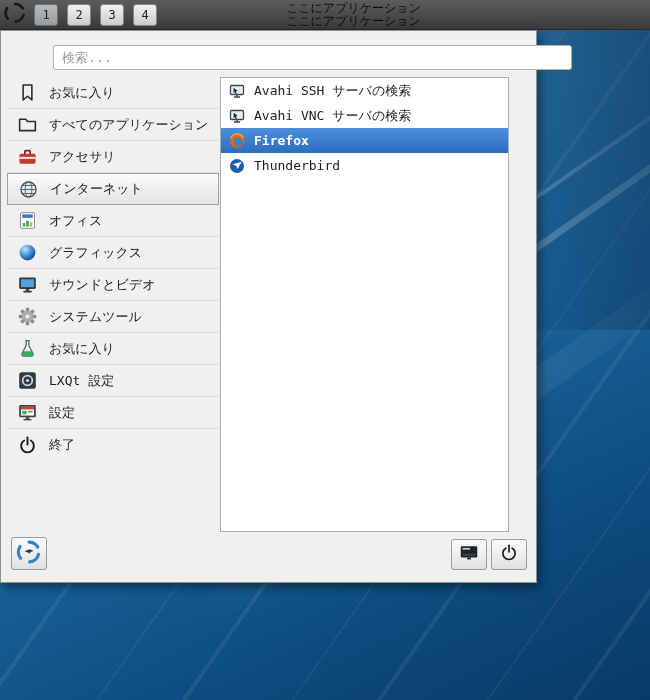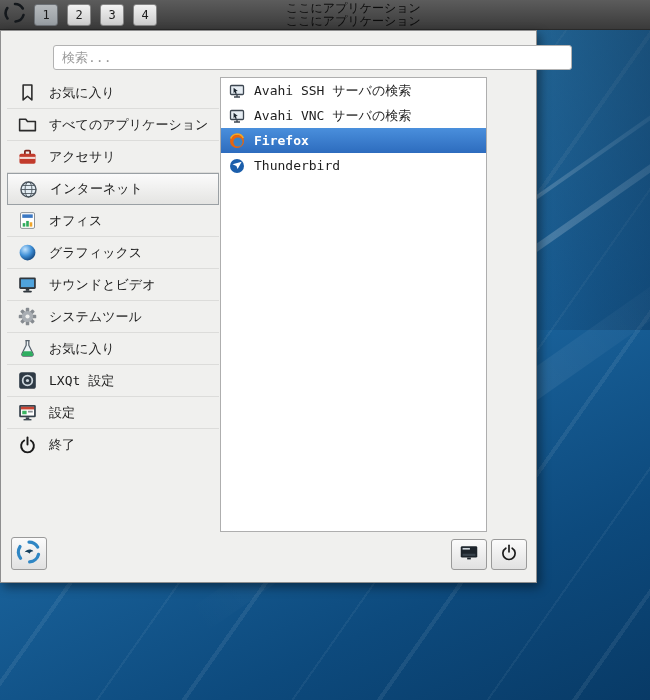--- a/index.html
+++ b/index.html
@@ -38,21 +38,21 @@
 
   .cats { position:absolute; left:6px; top:46px; width:212px; }
   .cat { height:32px; display:flex; align-items:center; gap:11px; padding-left:10px;
     border-bottom:1px solid #dcdcda; cursor:pointer; }
   .cat:last-child { border-bottom:none; }
   .cat .icon { width:21px; height:21px; display:inline-flex; flex:none; }
   .cat .icon svg { width:21px; height:21px; }
   .cat .lbl { font-size:13px; color:#1d1d1d; white-space:nowrap; }
   .cat.selected { background:linear-gradient(#fbfbfb,#e4e4e2); border:1px solid #9aa0a4; border-radius:0; }
 
-  .apps { position:absolute; left:219px; top:46px; width:267px; height:455px;
+  .apps { position:absolute; left:219px; top:46px; width:289px; height:455px;
     background:#fff; border:1px solid #aeaeae; }
   .app { height:25px; display:flex; align-items:center; gap:9px; padding-left:8px; cursor:pointer; }
   .app .aicon { width:16px; height:16px; display:inline-flex; flex:none; }
   .app .aicon svg { width:16px; height:16px; }
   .app .albl { font-size:13px; color:#1d1d1d; white-space:nowrap; }
   .app.selected { background:linear-gradient(#4a8fdc,#2d6cbe);font-weight:bold; }
   .app.selected .albl { color:#fff; }
 
   .logo-btn { position:absolute; left:10px; bottom:12px; width:36px; height:33px;
     border:1px solid #9a9a9a; border-radius:3px; background:linear-gradient(#fbfbfb,#e1e1e1);

